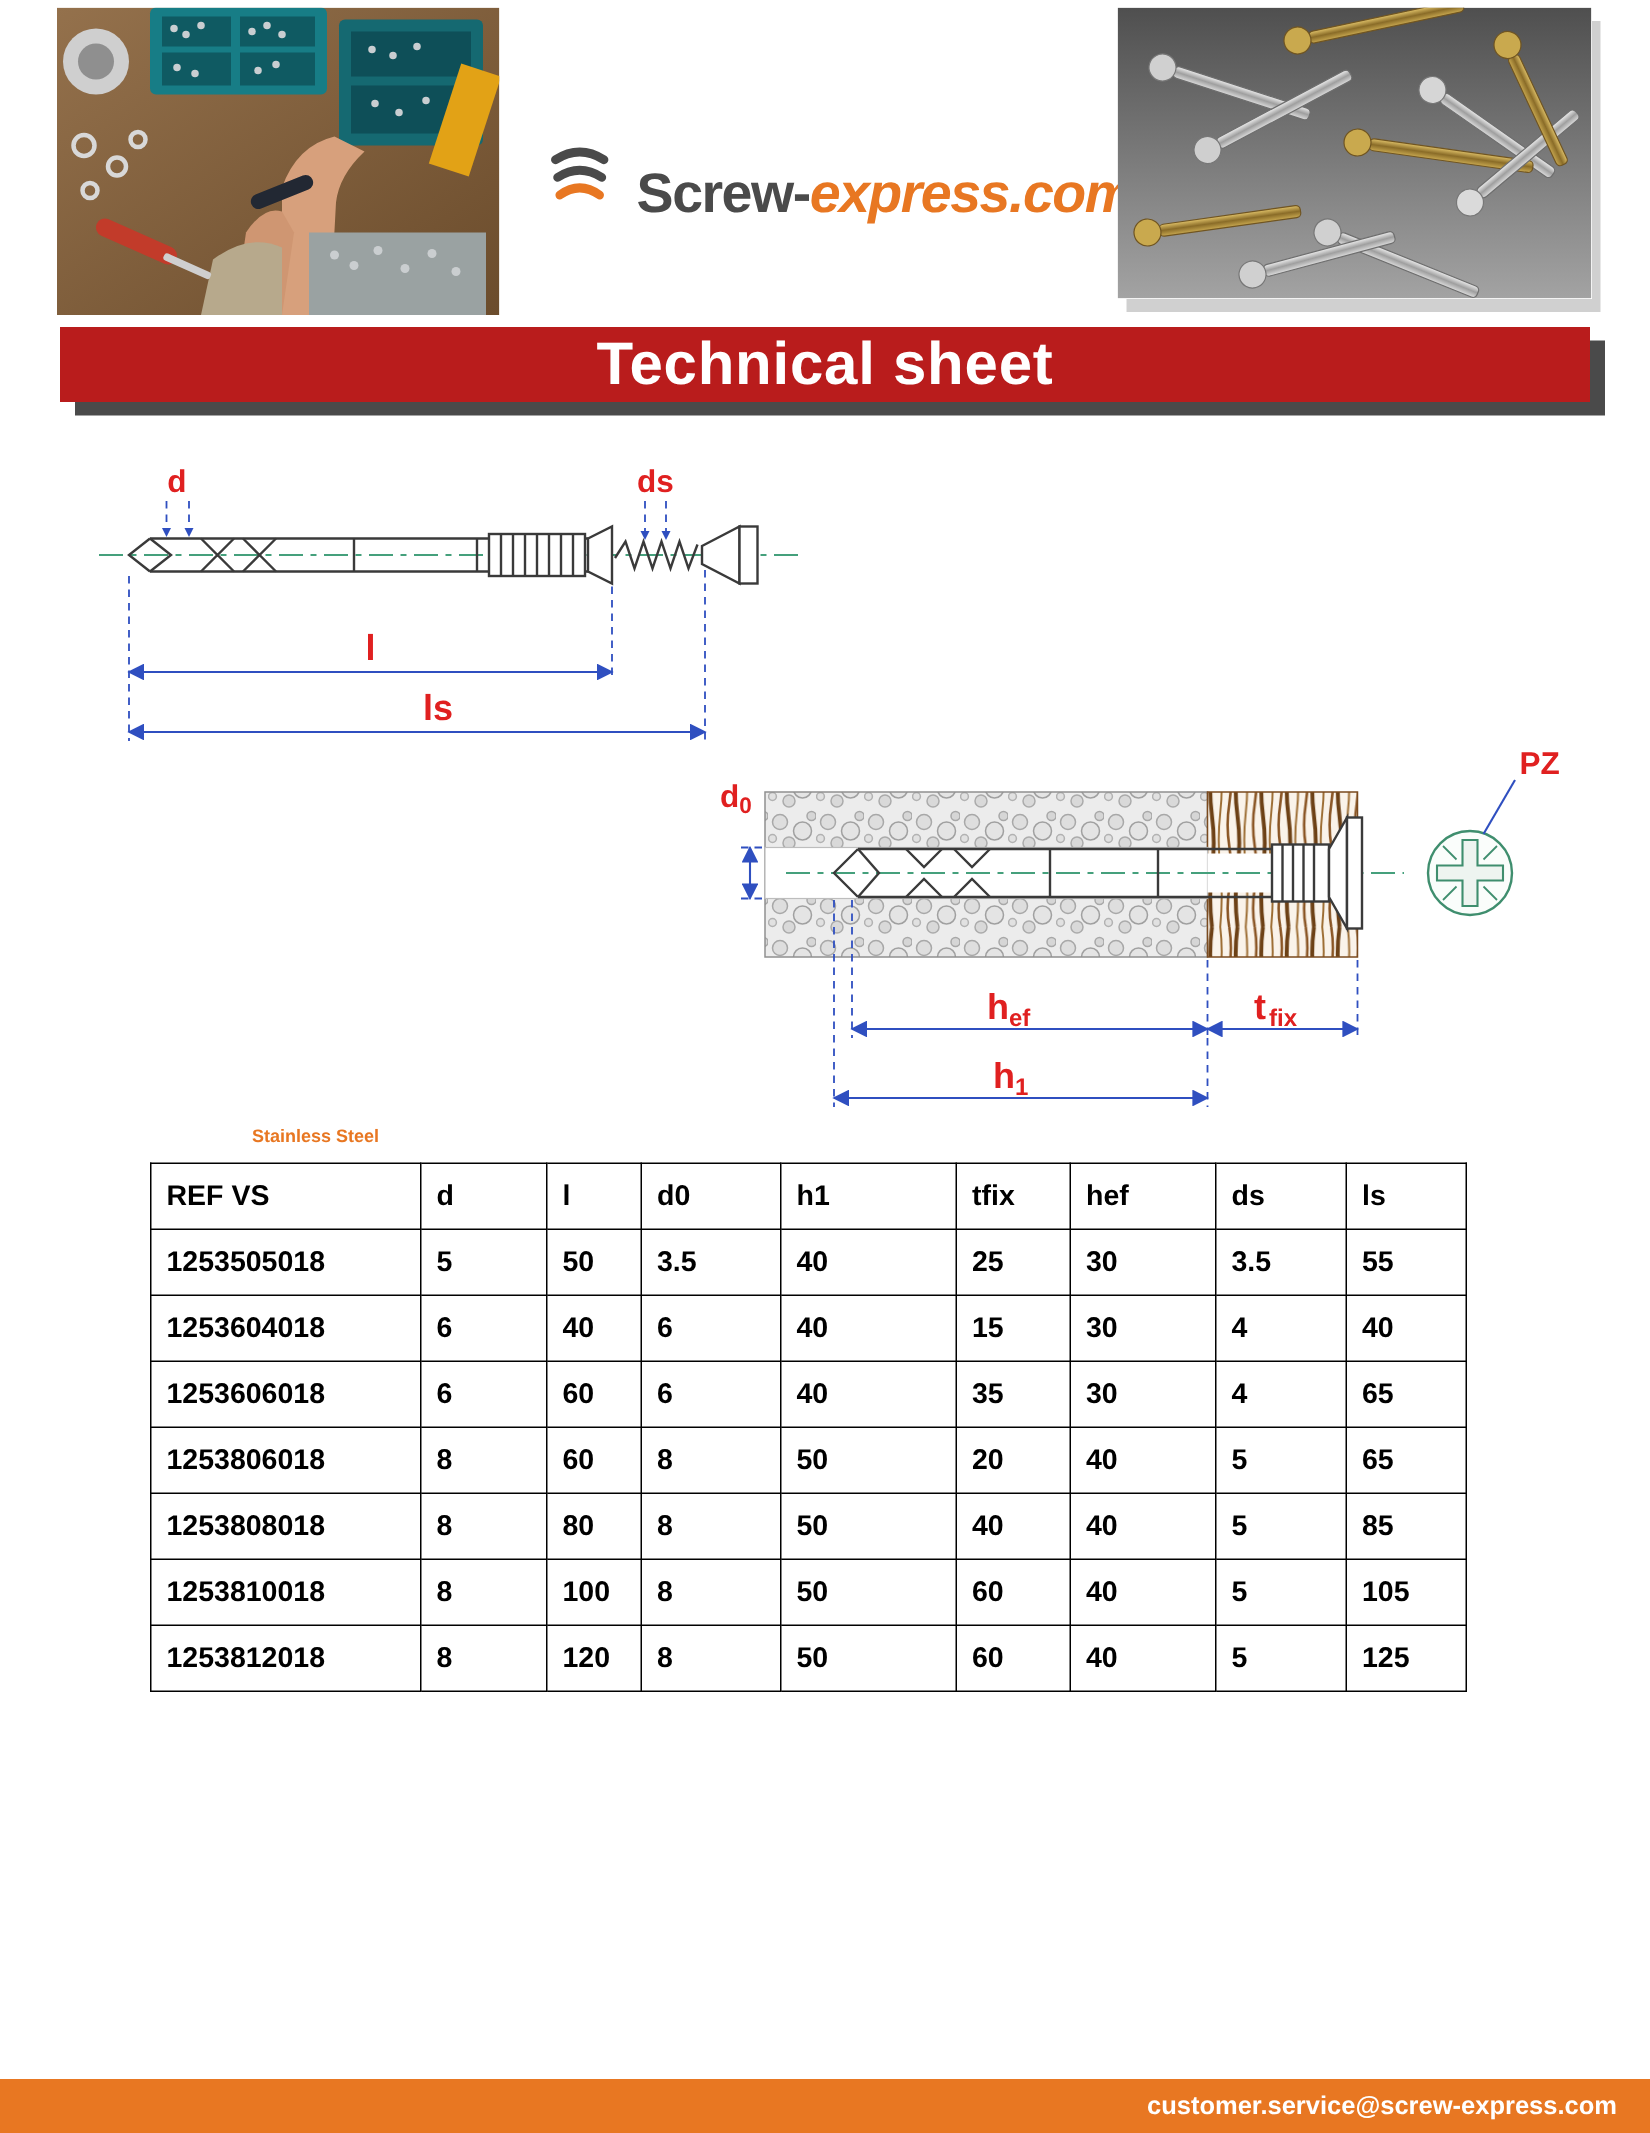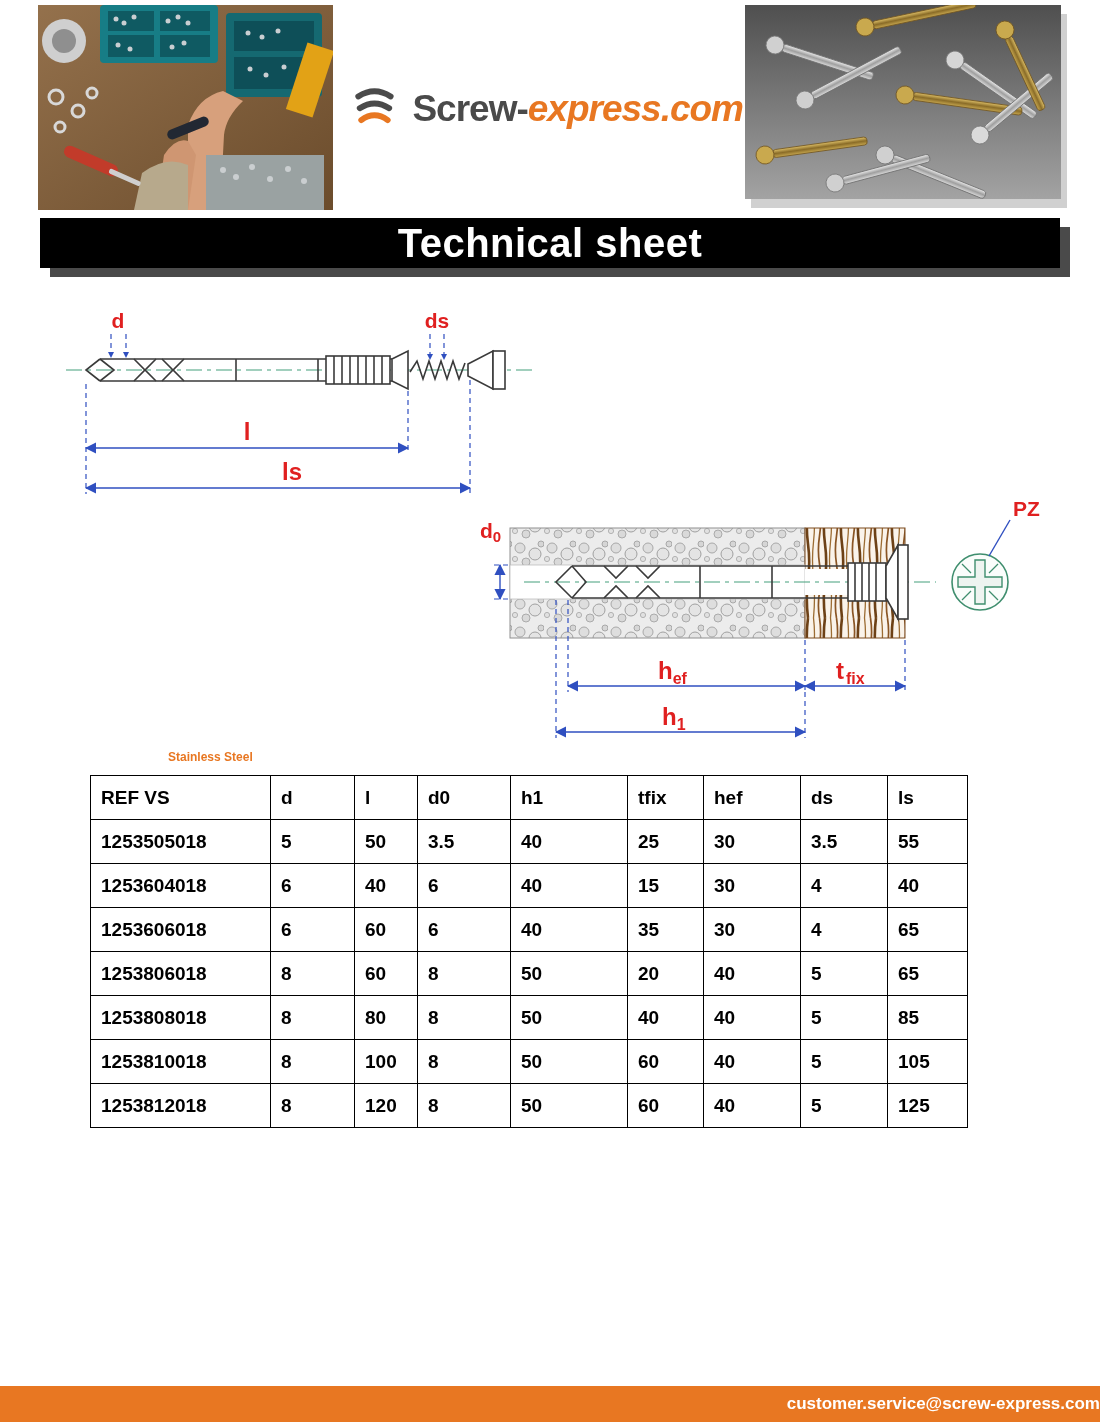--- a/index.html
+++ b/index.html
@@ -2,38 +2,38 @@
 <html><head>
 <meta charset="utf-8">
 <style>
   html,body{margin:0;padding:0;background:#ffffff;}
   .page{position:relative;width:1100px;height:1422px;background:#fff;font-family:"Liberation Sans",sans-serif;overflow:hidden;}
 
   .photo{position:absolute;overflow:hidden;}
   .photo-left{left:38px;top:5px;width:295px;height:205px;}
   .photo-right{left:745px;top:5px;width:316px;height:194px;box-shadow:6px 9px 0 rgba(150,150,150,.45);}
 
-  .logo{position:absolute;left:348px;top:68px;width:395px;height:82px;display:flex;align-items:center;gap:10px;}
+  .logo{position:absolute;left:360px;top:68px;width:395px;height:82px;display:flex;align-items:flex-end;gap:10px;}
   .logo-text{font-size:37px;font-weight:bold;color:#4a4a4a;letter-spacing:-1px;white-space:nowrap;}
   .logo-text .suffix{color:#e87722;font-style:italic;}
 
-  .banner{position:absolute;left:40px;top:218px;width:1020px;height:50px;background:#000000;
+  .banner{position:absolute;left:40px;top:218px;width:1020px;height:50px;background:#b91c1c;
           box-shadow:10px 9px 0 #4a4a4a;color:#fff;font-size:40px;font-weight:bold;
           text-align:center;line-height:50px;letter-spacing:.5px;}
 
   .diagram{position:absolute;left:0;top:288px;width:1100px;height:478px;}
 
   .note{position:absolute;left:168px;top:750px;font-size:12px;color:#e87722;font-weight:bold;}
 
-  table.spec{position:absolute;left:90px;top:775px;width:877px;border-collapse:collapse;table-layout:fixed;padding-left:44px;}
+  table.spec{position:absolute;left:100px;top:775px;width:877px;border-collapse:collapse;table-layout:fixed;padding-left:44px;}
   table.spec th, table.spec td{border:1.6px solid #000;font-size:19px;font-weight:bold;color:#000;
        text-align:left;padding:0 0 0 10px;height:43px;overflow:hidden;white-space:nowrap;}
 
   .footer{position:absolute;left:0;bottom:0;width:1100px;height:36px;background:#e87722;color:#fff;
-          font-weight:bold;font-size:17px;line-height:36px;text-align:right;box-sizing:border-box;}
+          font-weight:bold;font-size:17px;line-height:36px;text-align:right;padding-right:22px;box-sizing:border-box;}
 
   
   .cl{stroke:#45a07c;stroke-width:1.2;stroke-dasharray:16 5 4 5;fill:none;}
   .ol{stroke:#3a3a3a;stroke-width:1.6;}
   .ext{stroke:#2f4fc0;stroke-width:1.2;stroke-dasharray:5 4;}
   .dim{stroke:#2f4fc0;stroke-width:1.4;}
   .dim-label{fill:#e02020;font-weight:bold;font-size:24px;font-family:"Liberation Sans",sans-serif;}
   .dim-label-sm{fill:#e02020;font-weight:bold;font-size:21px;font-family:"Liberation Sans",sans-serif;}
 </style>
 </head>

